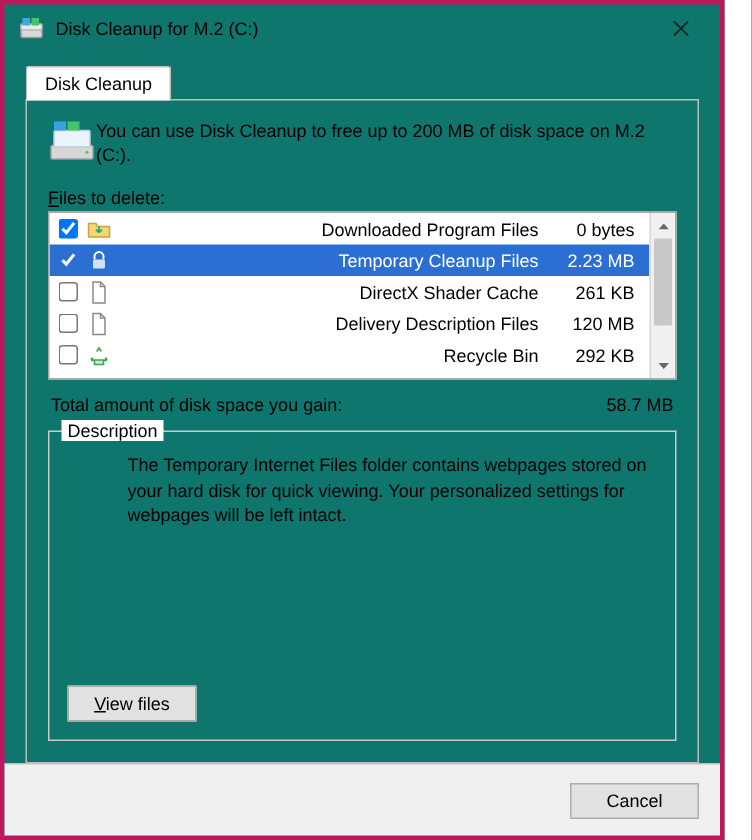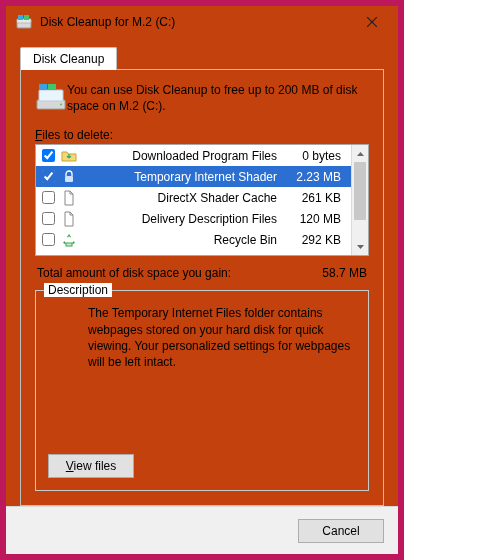--- a/index.html
+++ b/index.html
@@ -6,24 +6,24 @@
   body {
     margin: 0;
     font-family: "Segoe UI", Tahoma, sans-serif;
     font-size: 12px;
     background: #fff;
     width: 501px;
     height: 560px;
     overflow: hidden;
   }
   .window {
-    width: 404px;
+    width: 483px;
     height: 560px;
-    border: 6px solid #be185d;
-    background: #c2410c;
+    border: 3px solid #be185d;
+    background: #0f766e;
     display: flex;
     flex-direction: column;
   }
   .titlebar {
     height: 32px;
     display: flex;
     align-items: center;
     padding: 0 6px 0 10px;
   }
   .titlebar .title-icon { width: 16px; height: 16px; margin-right: 8px; }
@@ -218,21 +218,21 @@
               <span class="size">0 bytes</span>
             </div>
             <div class="row selected">
               <input type="checkbox" checked="" style="">
               <span class="item-icon">
                 <svg width="16" height="16" viewBox="0 0 16 16">
                   <rect x="4" y="7" width="8" height="6" rx="1" fill="#cfe2f8"></rect>
                   <path d="M5 7V5a3 3 0 016 0v2" fill="none" stroke="#fff" stroke-width="1.3"></path>
                 </svg>
               </span>
-              <span class="name">Temporary Internet Shader</span>
+              <span class="name">Temporary Cleanup Files</span>
               <span class="size">2.23 MB</span>
             </div>
             <div class="row">
               <input type="checkbox" style="">
               <span class="item-icon">
                 <svg width="16" height="16" viewBox="0 0 16 16">
                   <path d="M4 1h5l3 3v11H4z" fill="#fff" stroke="#888"></path>
                   <path d="M9 1v3h3" fill="none" stroke="#888"></path>
                 </svg>
               </span>

